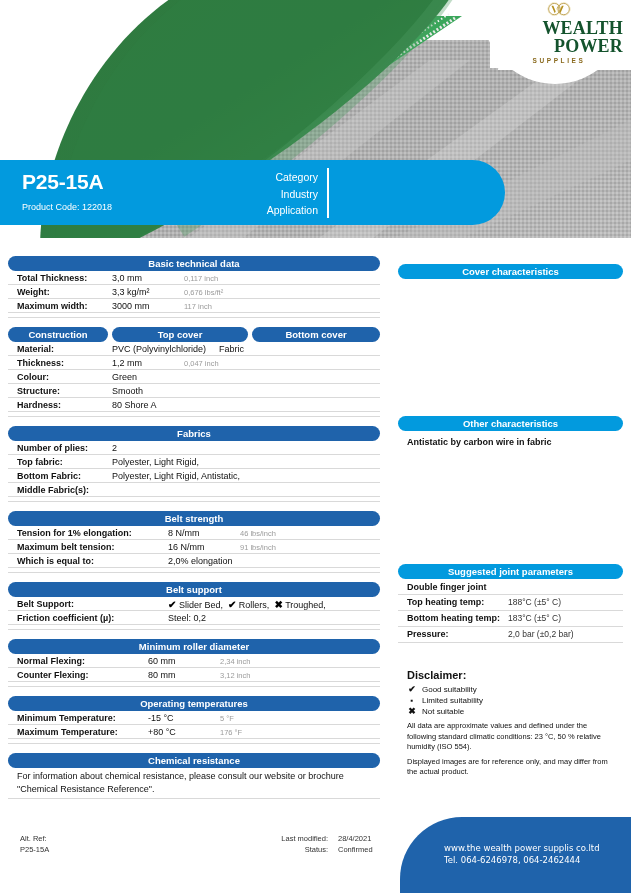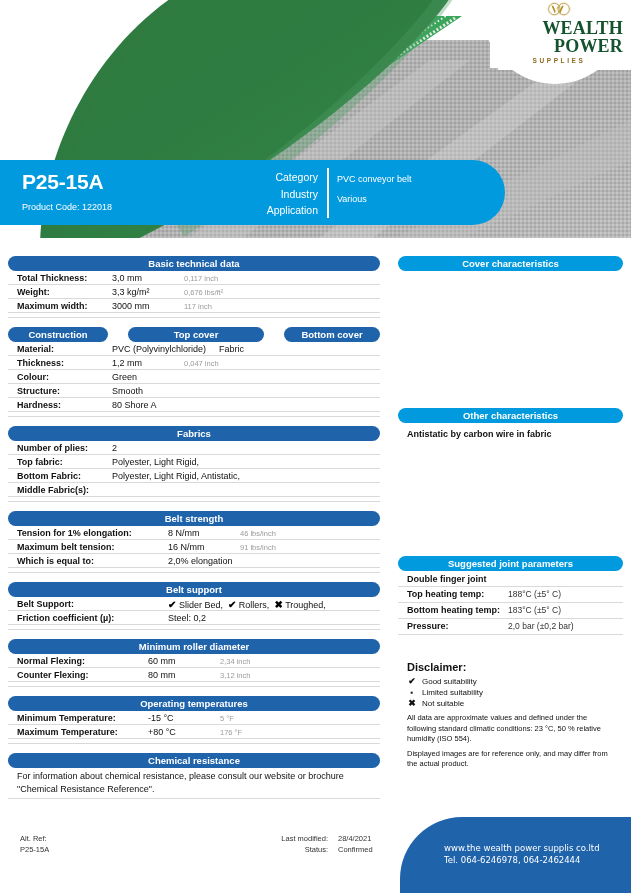--- a/index.html
+++ b/index.html
@@ -76,38 +76,38 @@
     width: 1.5px; height: 50px; background: #ffffff;
   }
   .meta-values {
     position: absolute; left: 337px; top: 9px;
     color: #ffffff; font-size: 9px;
     line-height: 20px;
   }
 
   
   .col-left { position: absolute; left: 8px; top: 256px; width: 372px; }
-  .col-right { position: absolute; left: 398px; top: 256px; width: 225px; }
+  .col-right { position: absolute; left: 398px; top: 264px; width: 225px; }
 
   .sec { margin-bottom: 9px; }
   .sec-head {
     border-radius: 9px;
     height: 15px;
     line-height: 15px;
     padding: 0 9px;
     color: #ffffff;
     font-size: 9.5px;
     font-weight: bold;
     background: #1f63ab;
     white-space: nowrap;
     overflow: hidden;
     text-align: center;
   }
   .sec-head.cyan { background: #029ade; }
-  .head-row { display: flex; gap: 20px; }
+  .head-row { display: flex; gap: 4px; }
   .head-row .sec-head.c1 { width: 100px; flex: none; }
   .head-row .sec-head.c2 { width: 136px; flex: none; }
   .head-row .sec-head.c3 { flex: 1; }
 
   .row {
     display: flex; align-items: center;
     border-bottom: 1px solid #d9d9d9;
     min-height: 14px;
     padding-top: 1px;
   }
@@ -262,24 +262,20 @@
 
 <div class="titlebar">
   <div class="product-name">P25-15A</div>
   <div class="product-code">Product Code: 122018</div>
   <div class="meta-labels">
     <div>Category</div>
     <div>Industry</div>
     <div>Application</div>
   </div>
   <div class="meta-divider"></div>
-  <div class="meta-values">
-    <div>PVC conveyor belt</div>
-    <div>Various</div>
-  </div>
 </div>
 
 <div class="col-left">
 
   <div class="sec">
     <div class="sec-head">Basic technical data</div>
     <div class="row">
       <div class="k w1">Total Thickness:</div>
       <div class="v m">3,0 mm</div>
       <div class="v imp grow">0,117 inch</div>

